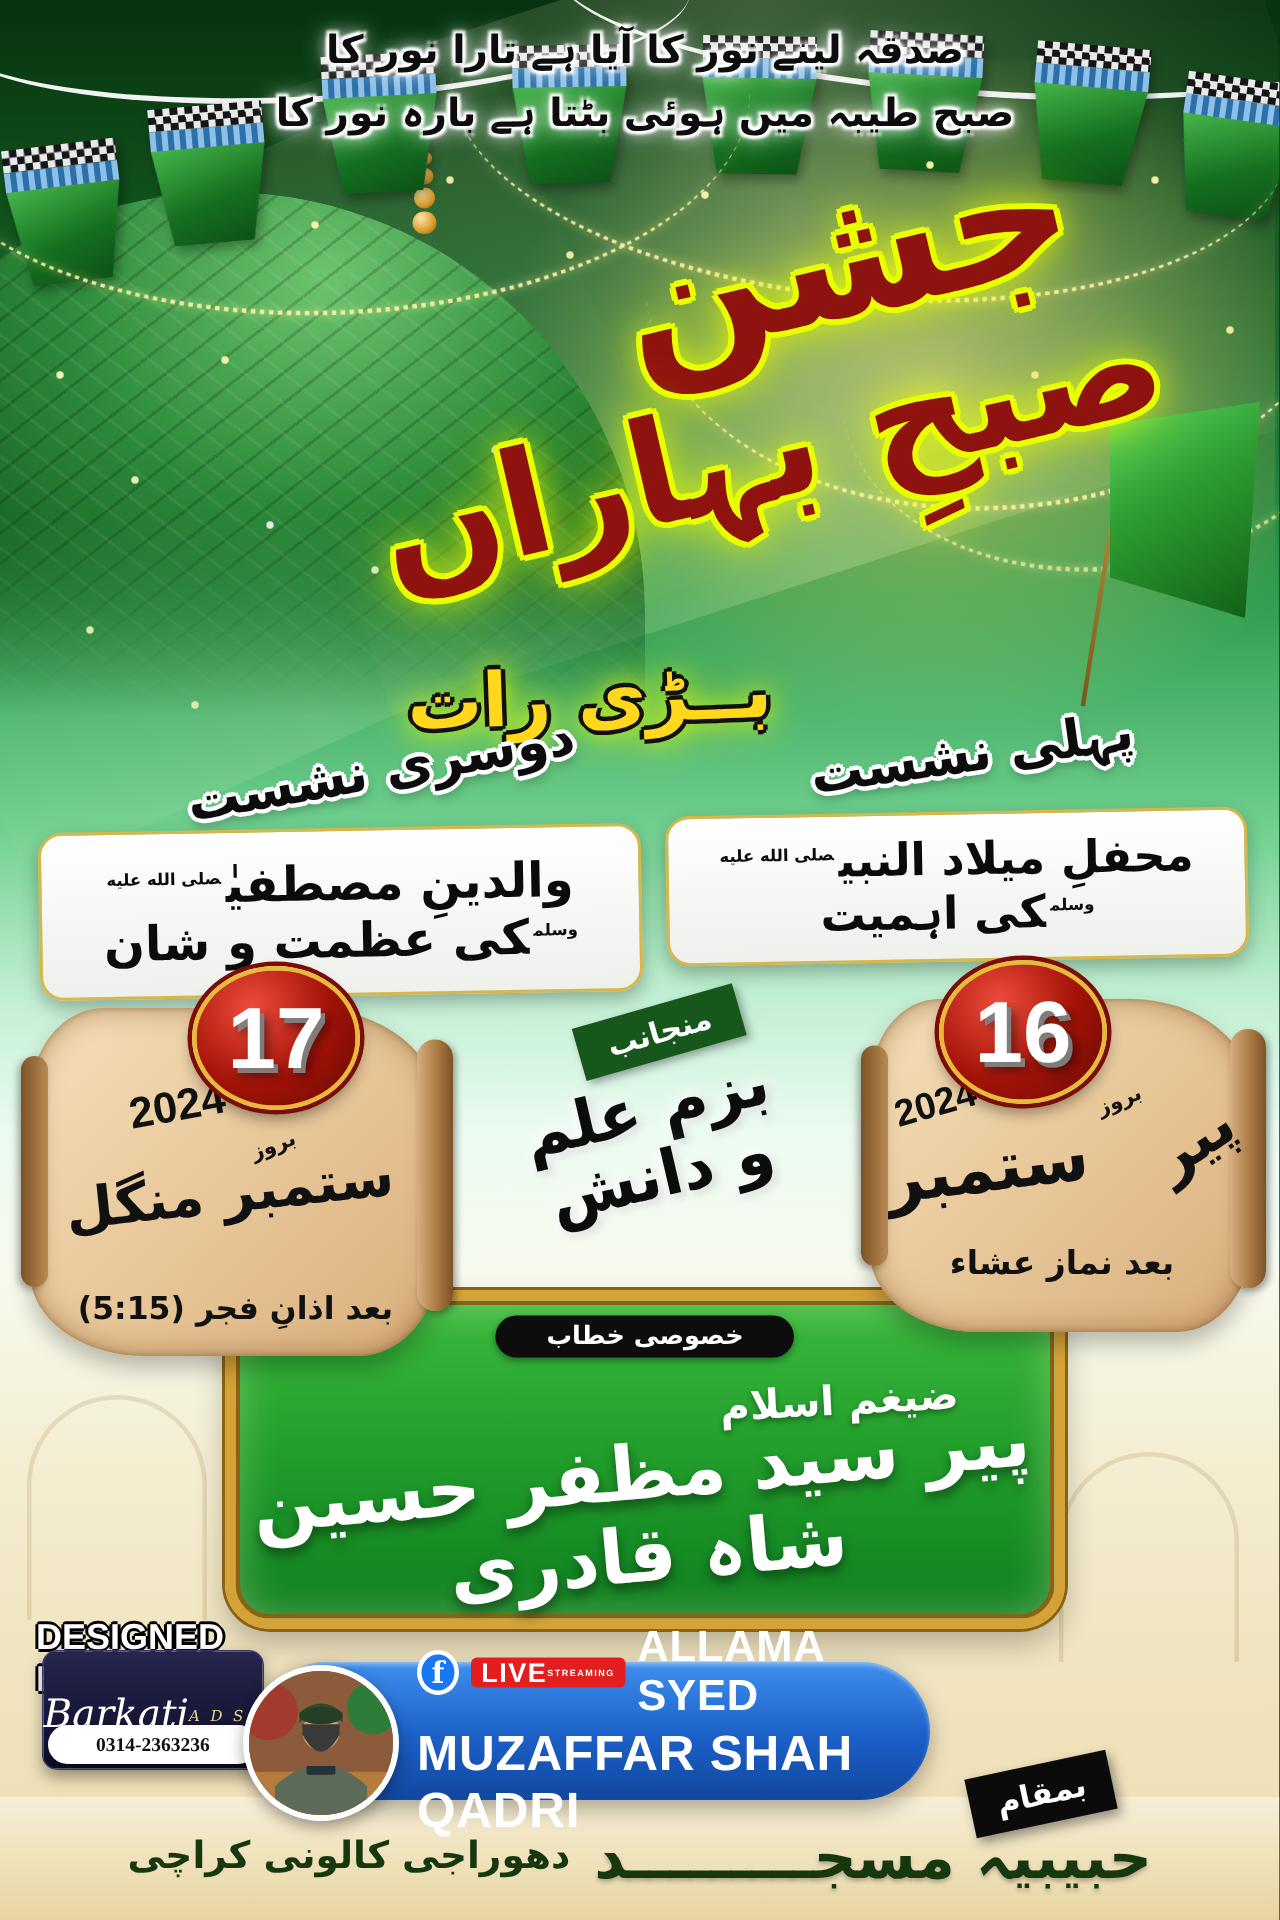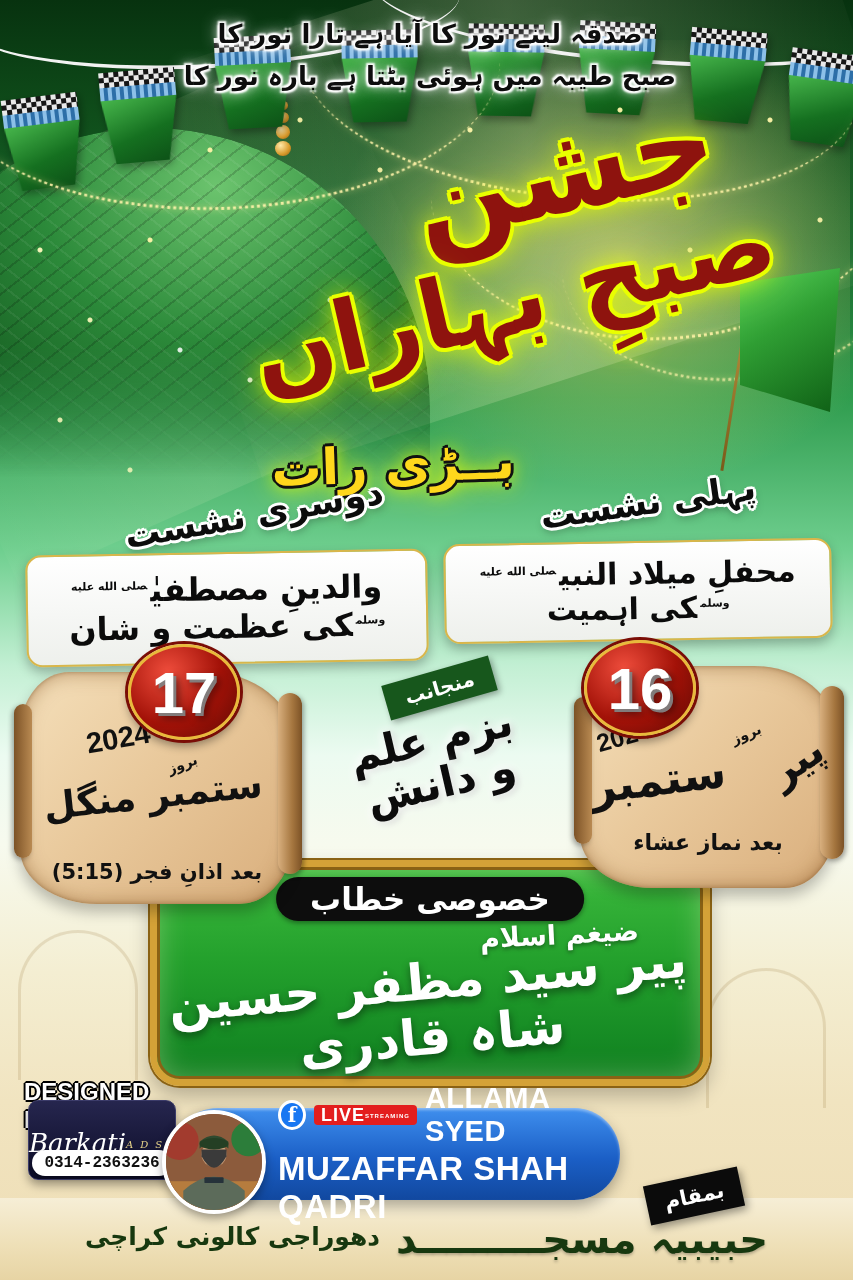--- a/index.html
+++ b/index.html
@@ -116,21 +116,21 @@
   .scroll::after{content:"";position:absolute;left:-6px;top:14%;width:18px;height:66%;
     background:linear-gradient(90deg,#7c5226,#b98a52);border-radius:10px;box-shadow:-2px 2px 5px rgba(0,0,0,.3);}
   .scroll16{left:580px;top:666px;width:256px;height:222px;}
   .scroll17{left:20px;top:672px;width:274px;height:232px;}
   .day-badge{width:112px;height:96px;border-radius:50%;z-index:7;
     background:radial-gradient(circle at 35% 28%,#ef4d3c,#a31208 55%,#5f0a03);
     border:3px solid #e9b93c;box-shadow:0 0 0 3px #7a0d06,0 6px 10px rgba(0,0,0,.4);
     display:flex;align-items:center;justify-content:center;
     font-family:"Liberation Sans",sans-serif;font-size:58px;font-weight:bold;color:#fff;
     text-shadow:3px 3px 0 rgba(130,130,130,.95),5px 5px 8px rgba(0,0,0,.55);}
-  .badge16{left:584px;top:640px;}
+  .badge16{left:626px;top:640px;}
   .badge17{left:128px;top:644px;}
   .sc-year{position:absolute;font-family:"Liberation Sans",sans-serif;font-weight:bold;color:#111;}
   .s16-year{left:16px;top:56px;font-size:25px;transform:rotate(-16deg);}
   .s17-year{left:66px;top:50px;font-size:29px;transform:rotate(-10deg);}
   .sc-month{position:absolute;font-weight:bold;color:#111;}
   .s16-month{left:10px;top:88px;font-size:44px;transform:rotate(-7deg);}
   .s16-prefix{position:absolute;right:74px;top:60px;font-size:14px;font-weight:bold;color:#111;transform:rotate(-22deg);}
   .s16-weekday{position:absolute;right:12px;top:72px;font-size:40px;font-weight:bold;color:#111;transform:rotate(-34deg);}
   .s17-line{position:absolute;left:8px;top:102px;width:250px;text-align:center;font-size:37px;font-weight:bold;color:#111;transform:rotate(-6deg);}
   .s17-prefix{position:absolute;right:96px;top:84px;font-size:14px;font-weight:bold;color:#111;transform:rotate(-20deg);}
@@ -143,39 +143,39 @@
   .org-name{left:336px;top:716px;width:200px;z-index:7;transform:rotate(-13deg);text-align:center;
     font-size:42px;font-weight:bold;color:#0c0c0c;line-height:1.08;
     text-shadow:0 0 8px #fff,0 0 14px #fff,2px 2px 6px rgba(0,0,0,.25);}
 
   
   .banner{left:150px;top:860px;width:560px;height:226px;z-index:5;
     background:linear-gradient(180deg,#3cb93d 0%,#23a02c 45%,#0f7f20 100%);
     border:7px solid #d4a237;border-radius:30px;
     box-shadow:0 0 0 2px #8a6214,inset 0 0 0 3px #8a6214,inset 0 0 30px rgba(255,255,210,.35),0 10px 20px rgba(0,0,0,.25);}
   .banner-pill{position:absolute;left:50%;top:10px;transform:translateX(-50%);background:#0d0d0d;color:#fff;
-    font-size:31px;font-weight:bold;padding:4px 34px;border-radius:24px;white-space:nowrap;
+    font-size:17px;font-weight:bold;padding:4px 34px;border-radius:24px;white-space:nowrap;
     box-shadow:0 2px 5px rgba(0,0,0,.4);}
   .banner-sub{position:absolute;right:64px;top:52px;color:#fff;font-size:27px;font-weight:bold;transform:rotate(-3deg);
     text-shadow:0 2px 4px rgba(0,0,0,.4);}
   .banner-name{position:absolute;left:0;right:0;top:88px;text-align:center;color:#fff;font-size:50px;font-weight:bold;
     transform:rotate(-5deg);line-height:1.1;text-shadow:0 4px 8px rgba(0,0,0,.45);}
 
   
   .designed-heading{left:24px;top:1078px;width:156px;text-align:left;
     font-family:"Liberation Sans",sans-serif;font-size:24px;font-weight:bold;color:#fff;
     text-shadow:-2px 0 0 #000,2px 0 0 #000,0 -2px 0 #000,0 2px 0 #000,-1px -1px 0 #000,1px 1px 0 #000;z-index:6;}
   .designer-card{left:28px;top:1100px;width:148px;height:80px;z-index:6;
     background:linear-gradient(180deg,#26264e,#0c0c28);border-radius:10px;border:1px solid #3c3c6a;
     display:flex;flex-direction:row;align-items:center;padding-top:6px;box-shadow:0 5px 10px rgba(0,0,0,.35);}
   .brand{font-family:"DejaVu Serif",serif;font-style:italic;font-size:26px;color:#fff;line-height:1;}
   .brand-type{font-family:"DejaVu Serif",serif;font-style:italic;font-size:10px;letter-spacing:7px;color:#e8d48a;margin-top:2px;}
   .designer-phone{left:32px;top:1150px;width:140px;height:26px;background:#fff;border-radius:13px;z-index:7;
-    display:flex;align-items:center;justify-content:center;font-family:Liberation Mono, monospace;
-    font-size:16px;font-weight:bold;color:#111;box-shadow:0 2px 4px rgba(0,0,0,.4);}
+    display:flex;align-items:center;justify-content:center;font-family:Liberation Serif, serif;
+    font-size:13px;font-weight:bold;color:#111;box-shadow:0 2px 4px rgba(0,0,0,.4);}
 
   .fbbar{left:172px;top:1108px;width:448px;height:92px;border-radius:46px;z-index:6;
     background:linear-gradient(180deg,#3f8fee 0%,#1b5fc6 55%,#11489f 100%);
     box-shadow:0 6px 14px rgba(0,0,0,.3),inset 0 2px 3px rgba(255,255,255,.4);
     display:flex;flex-direction:column;justify-content:center;padding-left:106px;color:#fff;
     font-family:"Liberation Sans",sans-serif;font-weight:bold;}
   .fb-row{display:flex;align-items:center;gap:8px;}
   .fb-circle{width:30px;height:30px;border-radius:50%;background:#1877f2;border:3px solid #fff;
     display:flex;align-items:center;justify-content:center;font-size:20px;font-weight:bold;color:#fff;
     font-family:"DejaVu Serif",serif;}

